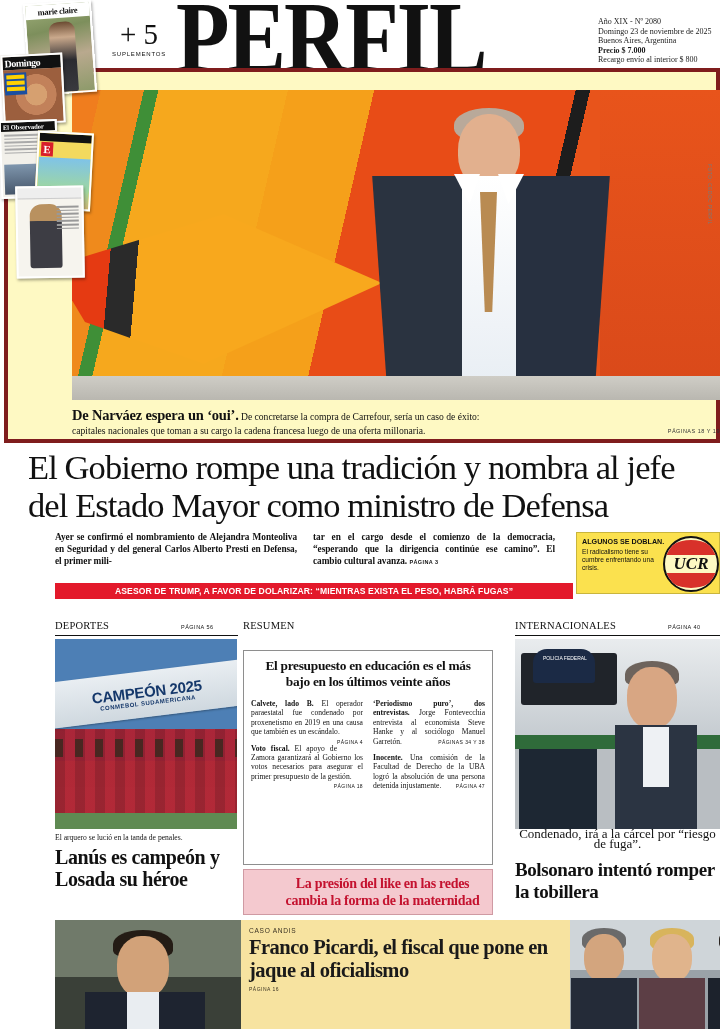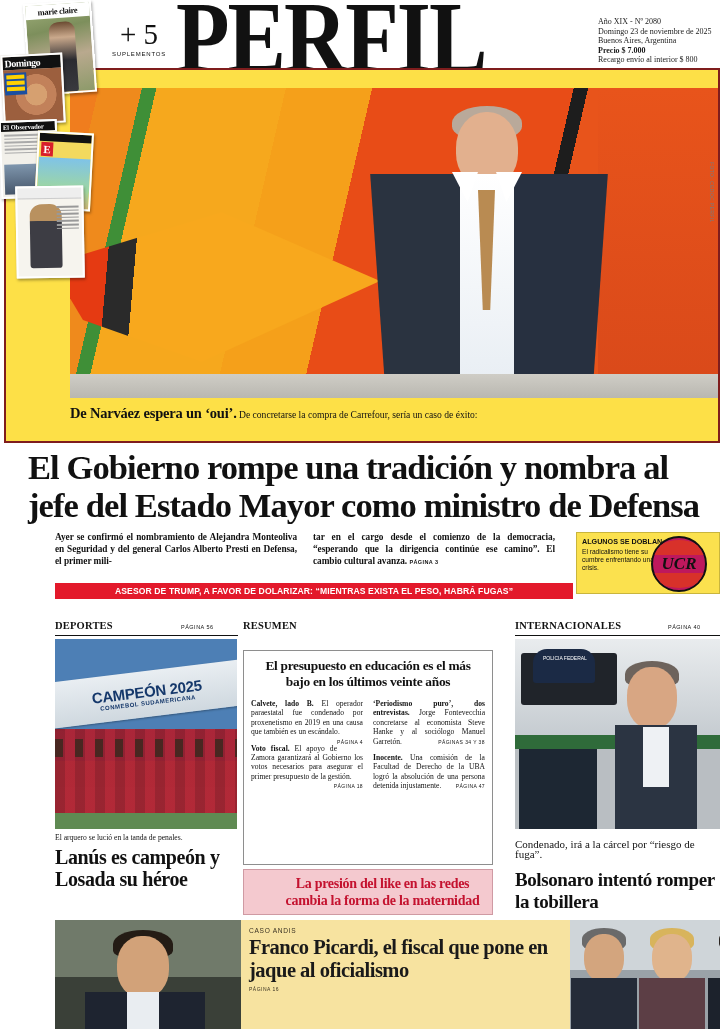--- a/index.html
+++ b/index.html
@@ -62,21 +62,21 @@
   .mag-e .logo { position:absolute; left:2px; top:9px; width:12px; height:14px; background:#d81e2a; color:#fff; font-weight:bold; font-size:11px; text-align:center; line-height:14px;}
   .mag-e .art { position:absolute; left:0; top:24px; width:100%; height:54px; background:linear-gradient(180deg,#7fc3e8 0%,#9fd7a0 60%,#d9b06a 100%); }
 
   .mag-cart { left:16px; top:186px; width:68px; height:92px; transform:rotate(-1deg); background:#f6f4ee; }
   .mag-cart .hd { height:11px; background:#eee; border-bottom:1px solid #ccc;}
   .mag-cart .fig { position:absolute; left:12px; top:16px; width:32px; height:64px; background:linear-gradient(180deg,#b9915f 0 26%, #3d3d44 27% 100%); border-radius:12px 12px 3px 3px;}
   .mag-cart .txt { position:absolute; right:3px; top:18px; width:22px;}
   .mag-cart .txt i { display:block; height:1.6px; background:#999; margin-bottom:2px; font-style:normal;}
 
   
-  .topbox { position:absolute; left:4px; top:68px; width:716px; height:375px; border:2px solid #7f1d1d; background:#fde047; }
+  .topbox { position:absolute; left:4px; top:68px; width:716px; height:375px; border:4px solid #7f1d1d; background:#fef9c3; }
   .photo-main {
     position:absolute; left:64px; top:18px; width:648px; height:310px;
     background:
       radial-gradient(ellipse at 76% 60%, rgba(0,0,0,.25) 0 6%, rgba(0,0,0,0) 7%),
       linear-gradient(103deg,
         #f07d1e 0 4%,
         #ef8a1c 4% 10%,
         #3f8f37 10% 12%,
         #f6a81d 12% 30%,
         #f5a01a 30% 42%,
@@ -123,54 +123,54 @@
   
   .topcap { position:absolute; left:64px; top:336px; width:648px; }
   .topcap .l1 { font-size:9.6px; line-height:14px; }
   .topcap .l1 b { font-size:14.5px; font-weight:bold; letter-spacing:-.2px;}
   .topcap .l2 { font-size:9.6px; line-height:14px; position:relative; }
   .topcap .pag { position:absolute; right:0; bottom:0px; font-size:5.5px; letter-spacing:.5px; font-family:"Liberation Sans", sans-serif; color:#333;}
 
   
   .mainhead {
     position:absolute; left:28px; top:448px; width:672px;
-    font-weight:bold; font-size:34.5px; line-height:38px; letter-spacing:-.9px;
+    font-weight:normal; font-size:34.5px; line-height:38px; letter-spacing:-.9px;
   }
 
   
   .lead { position:absolute; left:55px; top:532px; width:500px; display:flex; gap:16px; }
   .lead .col { width:242px; font-size:9.3px; line-height:11.8px; font-weight:bold; text-align:justify; letter-spacing:-.05px;}
   .lead .pag { font-size:5.5px; font-weight:bold; letter-spacing:.4px; font-family:"Liberation Sans", sans-serif; }
 
   
   .ucrbox {
     position:absolute; left:576px; top:532px; width:144px; height:62px;
     background:#fbe14e; border:1px solid #c9b53d; overflow:hidden;
   }
   .ucrbox .txt { position:absolute; left:5px; top:5px; width:84px; font-family:"Liberation Sans", sans-serif; }
   .ucrbox .t1 { font-size:7.2px; font-weight:bold; line-height:8px; color:#111; }
   .ucrbox .t2 { font-size:6.6px; line-height:7.8px; color:#111; margin-top:2px; }
   .ucr-logo {
-    position:absolute; right:12px; top:3px; width:56px; height:56px; border-radius:50%;
-    background:#be185d; border:2.5px solid #111; overflow:hidden;
+    position:absolute; right:0; top:3px; width:56px; height:56px; border-radius:50%;
+    background:#fef9c3; border:2.5px solid #111; overflow:hidden;
   }
   .ucr-logo .redtop { position:absolute; left:0; top:2px; width:100%; height:15px; background:#d8312a; border-radius:50% 50% 0 0 / 100% 100% 0 0;}
   .ucr-logo .redbot { position:absolute; left:0; bottom:2px; width:100%; height:15px; background:#d8312a; border-radius:0 0 50% 50% / 0 0 100% 100%;}
   .ucr-logo .word { position:absolute; left:0; top:16px; width:100%; text-align:center; font-family:"Liberation Serif", serif; font-style:italic; font-weight:bold; font-size:17px; color:#111; }
 
   
   .redbanner {
     position:absolute; left:55px; top:583px; width:518px; height:16px;
     background:#e3192b; color:#fff; display:flex; align-items:center; justify-content:center;
     font-family:"Liberation Sans", sans-serif; font-weight:bold; font-size:8.6px; letter-spacing:.1px;text-align:center;
   }
 
   
   .secrow { position:absolute; left:55px; top:620px; width:665px; height:16px; }
-  .sec { position:absolute; font-size:10.5px; font-weight:bold; letter-spacing:.2px; }
+  .sec { position:absolute; font-size:10.5px; font-weight:normal; letter-spacing:.2px; }
   .secpag { position:absolute; font-size:5.5px; letter-spacing:.5px; font-family:"Liberation Sans", sans-serif; top:4px; }
   .rule { position:absolute; height:1px; background:#111; }
 
   
   .col-left { position:absolute; left:55px; top:639px; width:182px; }
   .ph-lanus {
     width:182px; height:190px; overflow:hidden; position:relative;
     background:linear-gradient(180deg,#4d7fb5 0 48%, #2f6ea8 48% 64%, #7e8b8e 64% 78%, #8b9398 78% 100%);
   }
   .ph-lanus .banner {
@@ -218,21 +218,21 @@
   .ph-bolso .car { position:absolute; left:0; top:0; width:100%; height:96px; background:linear-gradient(180deg,#e9ecee,#c6ccd1); }
   .ph-bolso .carwin { position:absolute; left:6px; top:14px; width:96px; height:52px; background:#20242a; border-radius:3px;}
   .ph-bolso .polcap { position:absolute; left:18px; top:10px; width:62px; height:34px; background:#1b2a45; border-radius:14px 14px 3px 3px; }
   .ph-bolso .polcap i { position:absolute; left:10px; top:6px; font-size:5px; color:#fff; font-style:normal; font-family:"Liberation Sans", sans-serif;}
   .ph-bolso .greenbar { position:absolute; left:0; top:96px; width:100%; height:14px; background:#2f6b3a;}
   .ph-bolso .faceA { position:absolute; left:112px; top:28px; width:50px; height:62px; border-radius:46%; background:#d8a683;}
   .ph-bolso .hairA { position:absolute; left:110px; top:22px; width:54px; height:26px; border-radius:50% 50% 30% 30%; background:#6d635c;}
   .ph-bolso .bodyA { position:absolute; left:100px; top:86px; width:82px; height:104px; background:#2b3442;}
   .ph-bolso .bodyB { position:absolute; left:4px; top:110px; width:78px; height:80px; background:#1d2733;}
   .ph-bolso .shirtA { position:absolute; left:128px; top:88px; width:26px; height:60px; background:#eef1f4;}
-  .cap-right { font-size:11px; margin-top:10px; line-height:10px; }
+  .cap-right { font-size:13px; margin-top:0; line-height:10px;text-align:center; }
   .hl-right { font-size:19px; font-weight:bold; line-height:21.5px; margin-top:10px; letter-spacing:-.4px;}
 
   
   .bottom { position:absolute; left:55px; top:920px; width:665px; height:109px; overflow:hidden; }
   .bot-photo-left {
     position:absolute; left:0; top:0; width:186px; height:109px; overflow:hidden;
     background:linear-gradient(180deg,#707a6a 0 52%, #3a4038 52% 100%);
   }
   .bot-photo-left .head { position:absolute; left:62px; top:16px; width:52px; height:62px; border-radius:46%; background:#d2a279;}
   .bot-photo-left .hair { position:absolute; left:58px; top:10px; width:60px; height:28px; border-radius:50% 50% 28% 28%; background:#241c15;}
@@ -345,20 +345,24 @@
         <div class="tie"></div>
       </div>
       <div class="floor"></div>
     </div>
     <div class="photo-credit">FOTO: CEDOC PERFIL</div>
 
     <div class="topcap">
       <div class="l1">
         <b>De Narváez espera un ‘oui’.</b><span> De concretarse la compra de Carrefour, sería un caso de éxito:</span>
       </div>
+      <div class="l2">
+        <span>capitales nacionales que toman a su cargo la cadena francesa luego de una oferta millonaria.</span>
+        <span class="pag">PÁGINAS 18 Y 19</span>
+      </div>
     </div>
   </div>
 
   <div class="mainhead">El Gobierno rompe una tradición y nombra al jefe del Estado Mayor como ministro de Defensa</div>
 
   <div class="lead">
     <div class="col">Ayer se confirmó el nombramiento de Alejandra Monteoliva en Seguridad y del general Carlos Alberto Presti en Defensa, el primer mili-</div>
     <div class="col">
       <span>tar en el cargo desde el comienzo de la democracia, “esperando que la dirigencia continúe ese camino”. El cambio cultural avanza.</span>
       <span class="pag">PÁGINA 3</span>
@@ -412,21 +416,21 @@
             <b>Calvete, lado B.</b><span> El operador paraestatal fue condenado por proxenetismo en 2019 en una causa que también es un escándalo.</span>
             <span class="pag">PÁGINA 4</span>
           </div>
           <div class="res-item">
             <b>Voto fiscal.</b><span> El apoyo de Zamora garantizará al Gobierno los votos necesarios para asegurar el primer presupuesto de la gestión.</span>
             <span class="pag">PÁGINA 18</span>
           </div>
         </div>
         <div class="res-col">
           <div class="res-item">
-            <b>‘Periodismo puro’, dos entrevistas.</b><span> Jorge Fontevecchia concretarse al economista Steve Hanke y al sociólogo Manuel Garretón.</span>
+            <b>‘Periodismo puro’, dos entrevistas.</b><span> Jorge Fontevecchia entrevista al economista Steve Hanke y al sociólogo Manuel Garretón.</span>
             <span class="pag">PÁGINAS 34 Y 38</span>
           </div>
           <div class="res-item">
             <b>Inocente.</b><span> Una comisión de la Facultad de Derecho de la UBA logró la absolución de una persona detenida injustamente.</span>
             <span class="pag">PÁGINA 47</span>
           </div>
         </div>
       </div>
     </div>
     <div class="pinkbox">

